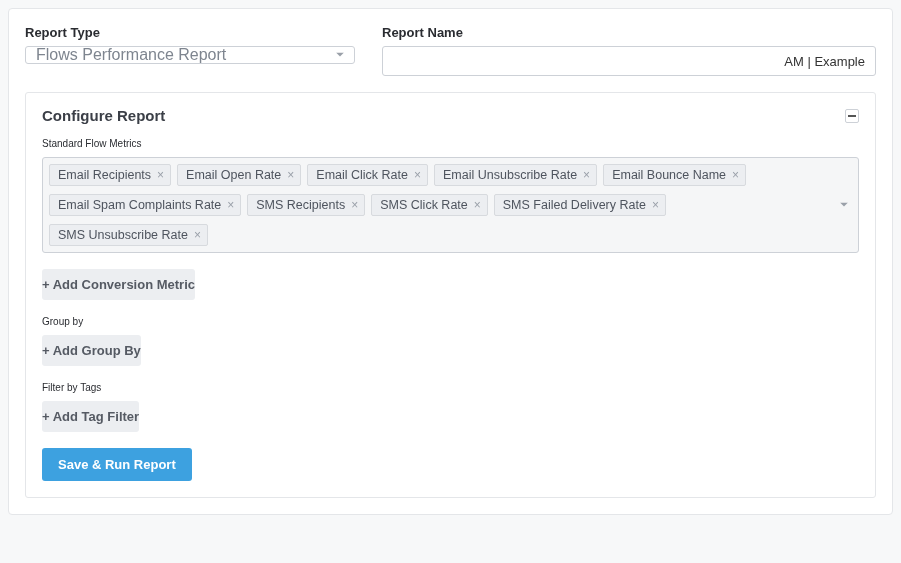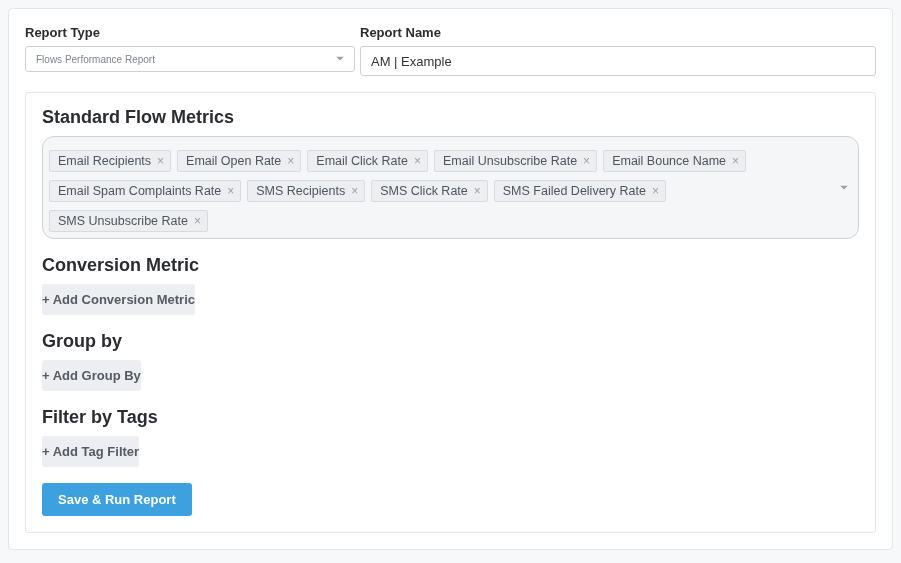--- a/index.html
+++ b/index.html
@@ -15,21 +15,21 @@
       color: #333;
     }
     .page-container {
       background: #fff;
       border: 1px solid #e4e6e9;
       border-radius: 4px;
       padding: 16px;
     }
     .top-row {
       display: flex;
-      gap: 5px;
+      gap: 27px;
       margin-bottom: 16px;
     }
     .field-group {
       display: flex;
       flex-direction: column;
     }
     .field-group.report-type {
       width: 330px;
     }
     .field-group.report-name {
@@ -39,26 +39,26 @@
       font-weight: 600;
       color: #2a2c31;
       font-size: 13px;
       margin-bottom: 6px;
     }
     .select-box {
       position: relative;
       border: 1px solid #cdd1d7;
       border-radius: 3px;
       background: #fff;
-      height: 26px;
+      height: 18px;
       display: flex;
       align-items: center;
       padding: 0 28px 0 10px;
       color: #7e858f;
-      font-size: 10px;
+      font-size: 16px;
       cursor: pointer;
     }
     .select-box .caret {
       position: absolute;
       right: 10px;
       top: 50%;
       transform: translateY(-50%);
     }
     .caret svg {
       display: block;
@@ -66,20 +66,21 @@
     .text-input {
       border: 1px solid #cdd1d7;
       border-radius: 3px;
       background: #fff;
       height: 30px;
       padding: 0 10px;
       font-size: 13px;
       color: #333;
       width: 100%;
       outline: none;
+      text-align: right;
     }
     .config-panel {
       border: 1px solid #e4e6e9;
       border-radius: 3px;
       padding: 14px 16px 16px 16px;
     }
     .config-header {
       display: flex;
       align-items: center;
       justify-content: space-between;
@@ -101,30 +102,30 @@
       cursor: pointer;
       color: #555;
     }
     .section {
       margin-bottom: 16px;
     }
     .section:last-of-type {
       margin-bottom: 16px;
     }
     .section-label {
-      font-weight: 700;
-      font-size: 18px;
+      font-weight: 400;
+      font-size: 10px;
       color: #2a2c31;
       margin-bottom: 8px;
     }
     .metrics-box {
       border: 1px solid #cdd1d7;
       background: #f5f6f7;
-      border-radius: 12px;
-      padding: 13px 30px 2px 6px;
+      border-radius: 3px;
+      padding: 6px 30px 2px 6px;
       position: relative;
       display: flex;
       flex-wrap: wrap;
       gap: 4px 6px;
     }
     .metrics-box .caret {
       position: absolute;
       right: 10px;
       top: 50%;
       transform: translateY(-50%);
@@ -193,20 +194,28 @@
         </span>
       </div>
     </div>
     <div class="field-group report-name">
       <label class="field-label">Report Name</label>
       <input type="text" class="text-input" value="AM | Example" style="">
     </div>
   </div>
 
   <div class="config-panel">
+    <div class="config-header">
+      <div class="config-title">Configure Report</div>
+      <div class="collapse-btn">
+        <svg width="8" height="2" viewBox="0 0 8 2">
+            <rect width="8" height="2" fill="#555"></rect>
+          </svg>
+      </div>
+    </div>
 
     <div class="section">
       <div class="section-label">Standard Flow Metrics</div>
       <div class="metrics-box" id="metrics-box">
         <span class="tag-pill">
             <span>Email Recipients</span>
             <span class="tag-remove">×</span>
           </span>
           <span class="tag-pill">
             <span>Email Open Rate</span>
@@ -246,21 +255,20 @@
           </span>
           <span class="caret">
           <svg width="8" height="5" viewBox="0 0 8 5">
               <path d="M0 0 L4 4 L8 0 Z" fill="#9aa0a9"></path>
             </svg>
         </span>
       </div>
     </div>
 
     <div class="section">
-      <div class="section-label">Conversion Metric</div>
       <button class="add-btn">+ Add Conversion Metric</button>
     </div>
 
     <div class="section">
       <div class="section-label">Group by</div>
       <button class="add-btn">+ Add Group By</button>
     </div>
 
     <div class="section">
       <div class="section-label">Filter by Tags</div>

